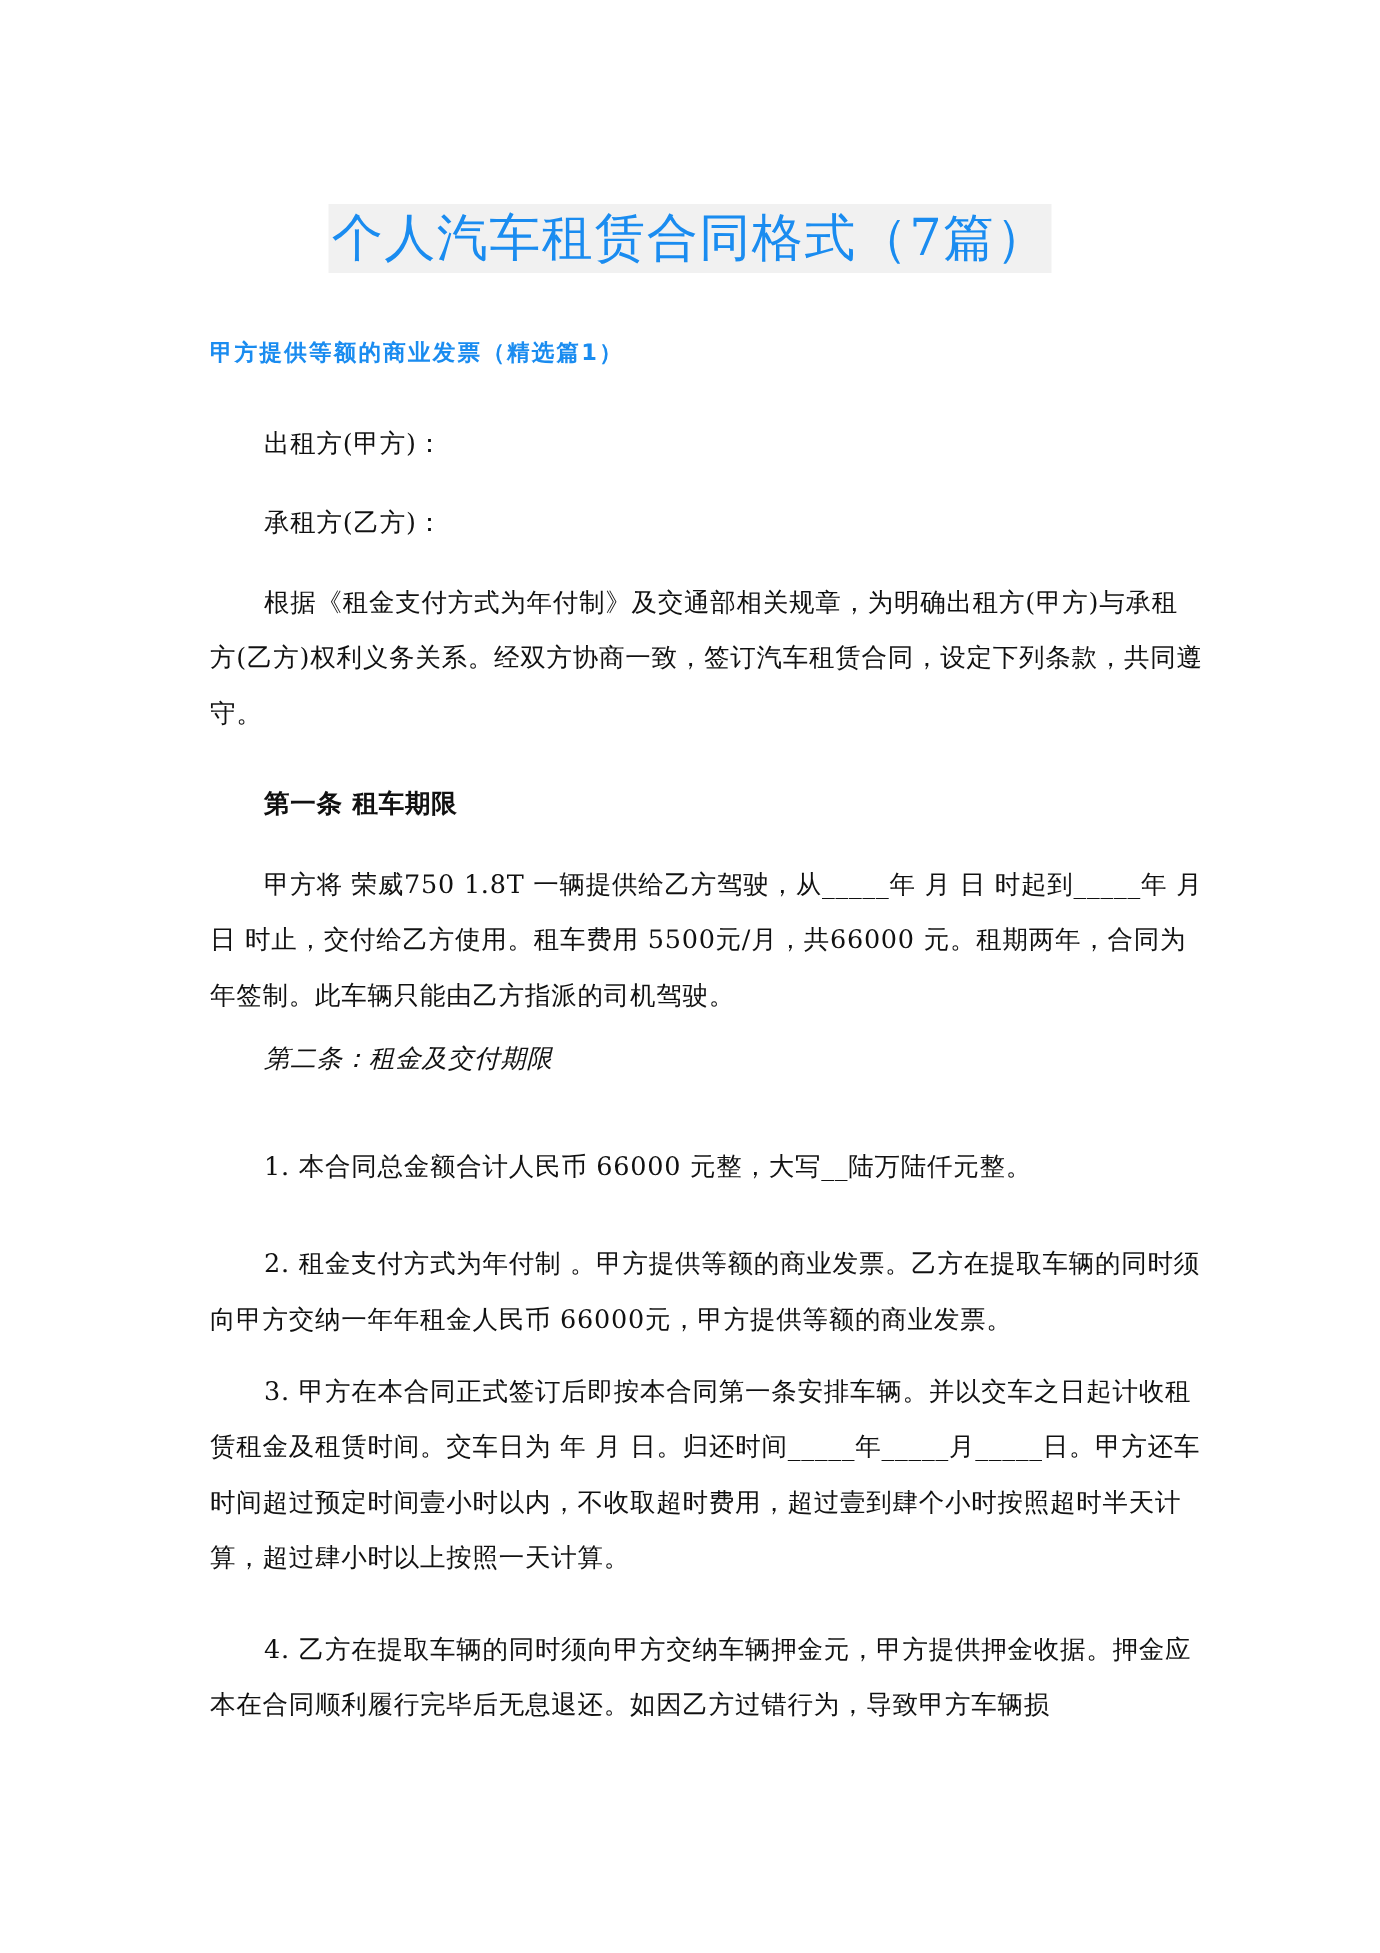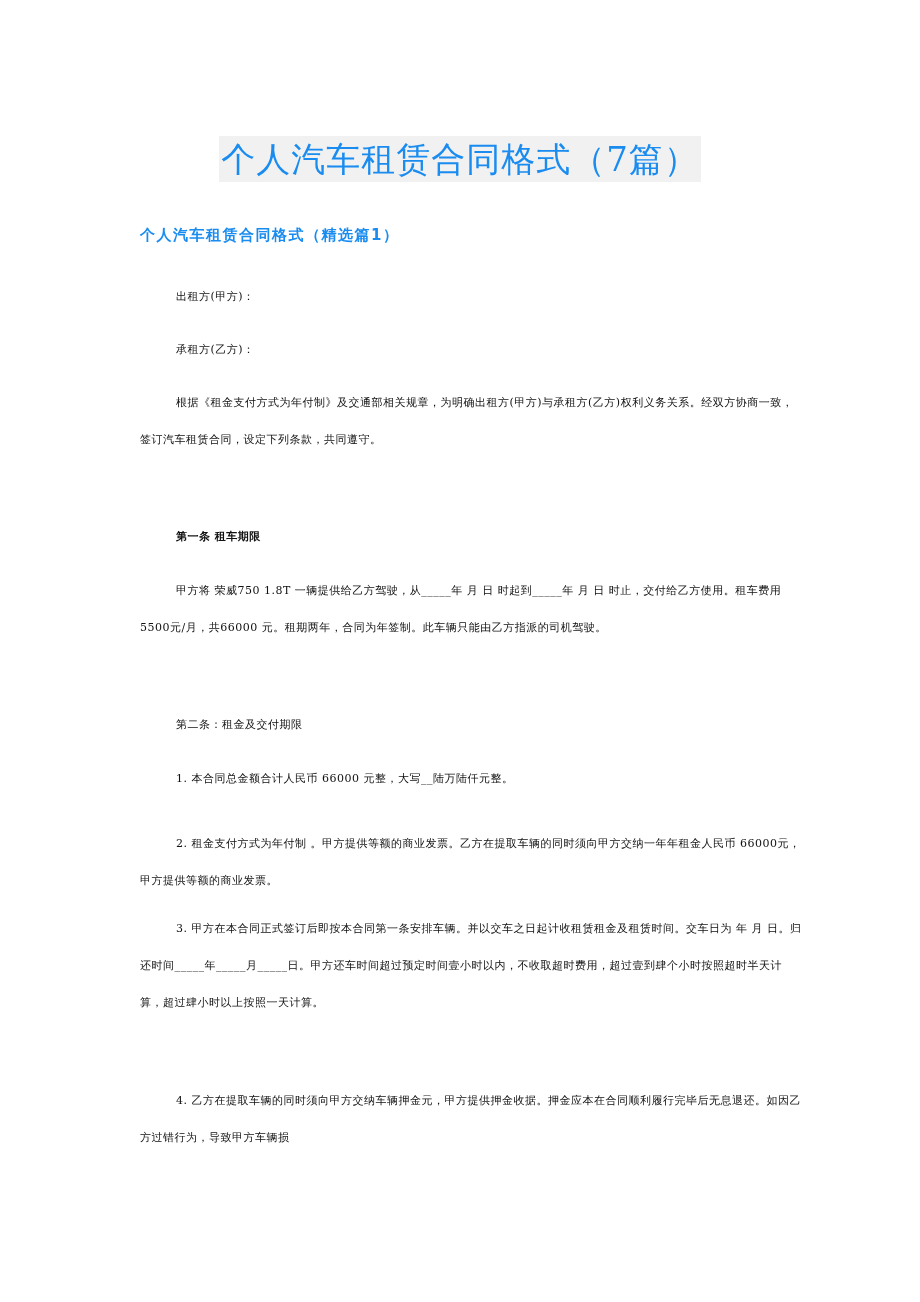--- a/index.html
+++ b/index.html
@@ -5,34 +5,34 @@
   html, body { margin: 0; padding: 0; background: #ffffff; }
   body { width: 920px; height: 1302px; position: relative; overflow: hidden;
          font-family: "DejaVu Serif", "Liberation Serif", serif; color: #111; }
   .title-wrap { position: absolute; top: 136px; left: 0; width: 920px; text-align: center; }
   .title { display: inline-block; background: #f1f1f1; color: #1a8cf0;
            font-size: 34px; line-height: 46px; padding: 0 2px; letter-spacing: 1px;
            font-family: "DejaVu Serif", "Liberation Serif", serif; }
   .section-heading { position: absolute; top: 226px; left: 140px; color: #1a8cf0;
            font-size: 15px; font-weight: bold; letter-spacing: 1.5px;
            font-family: "DejaVu Sans", "Liberation Sans", sans-serif; }
-  .para { position: absolute; left: 140px; width: 662px; font-size: 11px;
+  .para { position: absolute; left: 140px; width: 662px; font-size: 17px;
           line-height: 37px; text-indent: 36px; letter-spacing: 0.5px; margin: 0; }
 </style>
 </head>
 <body>
 
 <div class="title-wrap">
   <span class="title">个人汽车租赁合同格式（7篇）</span>
 </div>
 
-<div class="section-heading">个人汽车租赁合同格式（精选篇1）</div>
+<div class="section-heading">甲方提供等额的商业发票（精选篇1）</div>
 
 <p class="para" style="top:278px;">出租方(甲方)：</p>
 <p class="para" style="top:331px;">承租方(乙方)：</p>
 <p class="para" style="top:384px;">根据《租金支付方式为年付制》及交通部相关规章，为明确出租方(甲方)与承租方(乙方)权利义务关系。经双方协商一致，签订汽车租赁合同，设定下列条款，共同遵守。</p>
 <p class="para" style="top:518px;font-weight:bold;">第一条 租车期限</p>
 <p class="para" style="top:572px;">甲方将 荣威750 1.8T 一辆提供给乙方驾驶，从_____年 月 日 时起到_____年 月 日 时止，交付给乙方使用。租车费用 5500元/月，共66000 元。租期两年，合同为年签制。此车辆只能由乙方指派的司机驾驶。</p>
-<p class="para" style="top:706px;">第二条：租金及交付期限</p>
+<p class="para" style="top:688px;font-style:italic;">第二条：租金及交付期限</p>
 <p class="para" style="top:760px;">1. 本合同总金额合计人民币 66000 元整，大写__陆万陆仟元整。</p>
 <p class="para" style="top:813px;margin-top:12px;">2. 租金支付方式为年付制 。甲方提供等额的商业发票。乙方在提取车辆的同时须向甲方交纳一年年租金人民币 66000元，甲方提供等额的商业发票。</p>
 <p class="para" style="top:910px;">3. 甲方在本合同正式签订后即按本合同第一条安排车辆。并以交车之日起计收租赁租金及租赁时间。交车日为 年 月 日。归还时间_____年_____月_____日。甲方还车时间超过预定时间壹小时以内，不收取超时费用，超过壹到肆个小时按照超时半天计算，超过肆小时以上按照一天计算。</p>
 <p class="para" style="top:1082px;">4. 乙方在提取车辆的同时须向甲方交纳车辆押金元，甲方提供押金收据。押金应本在合同顺利履行完毕后无息退还。如因乙方过错行为，导致甲方车辆损</p>
 
 </body></html>

